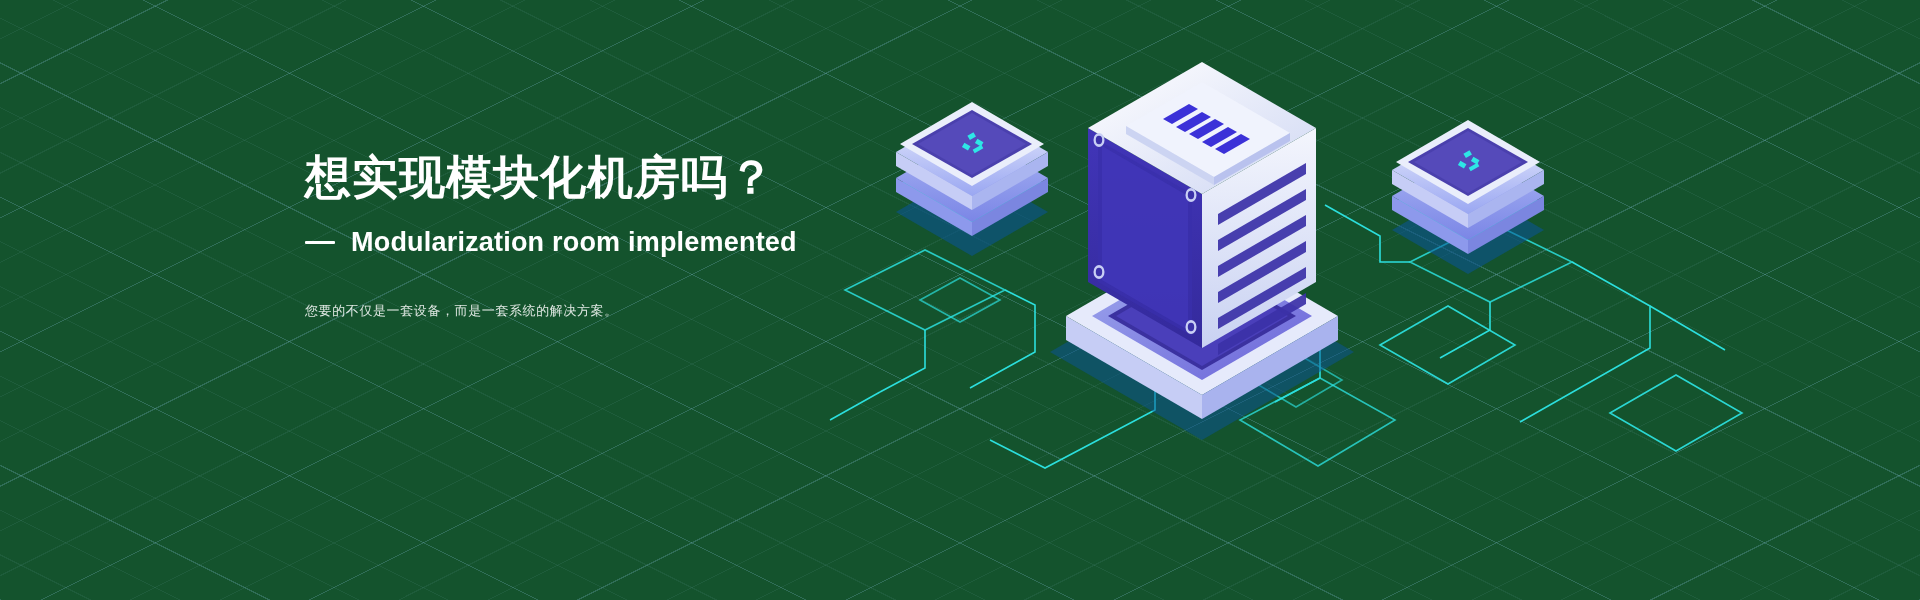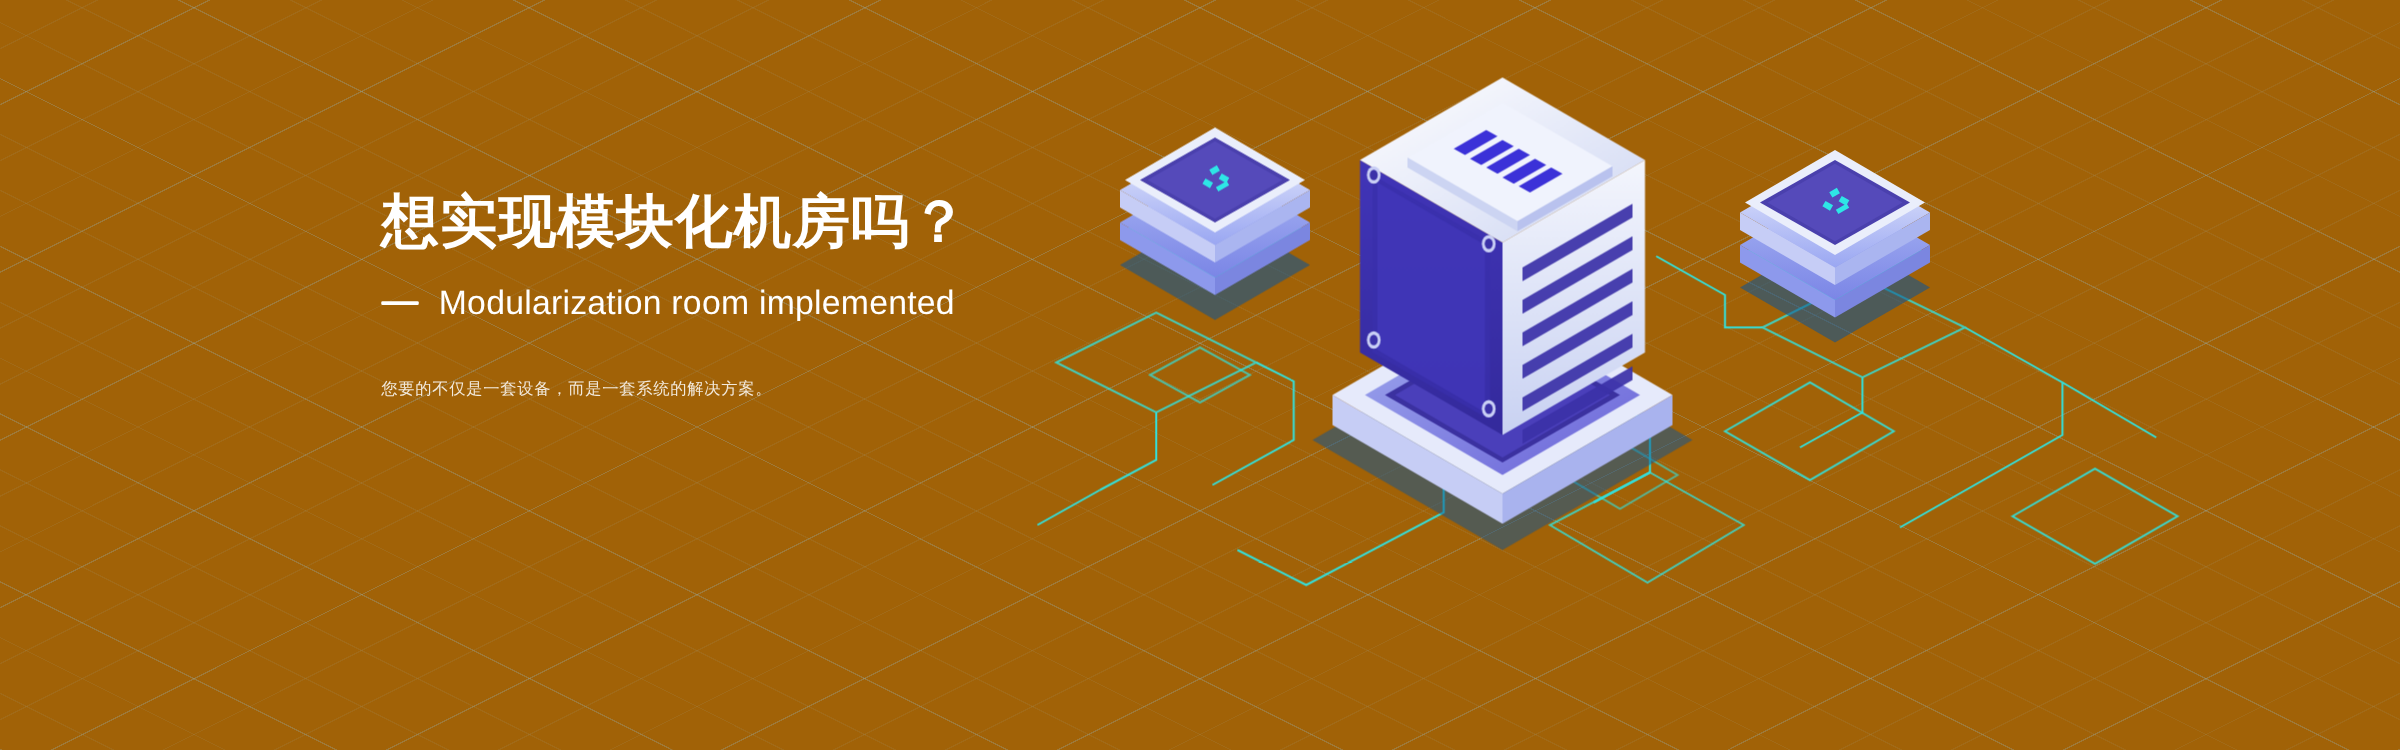--- a/index.html
+++ b/index.html
@@ -3,21 +3,21 @@
 <meta charset="utf-8">
 <style>
   html,body{margin:0;padding:0;}
   body{
     width:1920px;height:600px;overflow:hidden;
     font-family:"Liberation Sans","DejaVu Sans",sans-serif;
     background:#0a62b0;
   }
   .banner{
     position:relative;width:1920px;height:600px;overflow:hidden;
-    background:#a16207;
+    background:#14532d;
   }
   
   .grid-bg{
     position:absolute;inset:0;
     background-image:
       repeating-linear-gradient(26.57deg,
         rgba(140,200,235,0.16) 0px, rgba(140,200,235,0.16) 1px,
         rgba(140,200,235,0) 1px, rgba(140,200,235,0) 120px),
       repeating-linear-gradient(-26.57deg,
         rgba(140,200,235,0.16) 0px, rgba(140,200,235,0.16) 1px,
@@ -54,21 +54,21 @@
   }
   .sub-dash{
     display:inline-block;
     width:30px;height:3px;background:#ffffff;
     margin-right:16px;flex:0 0 auto;
     border-radius:1px;
   }
   .subhead{
     margin:0;
     font-size:27px;line-height:1.2;
-    font-weight:400;color:#ffffff;
+    font-weight:700;color:#ffffff;
     letter-spacing:0.2px;
     white-space:nowrap;
   }
   .lede{
     margin:42px 0 0 0;
     font-size:13px;line-height:1.6;
     color:rgba(255,255,255,0.86);
     letter-spacing:0.6px;
     white-space:nowrap;
   }

